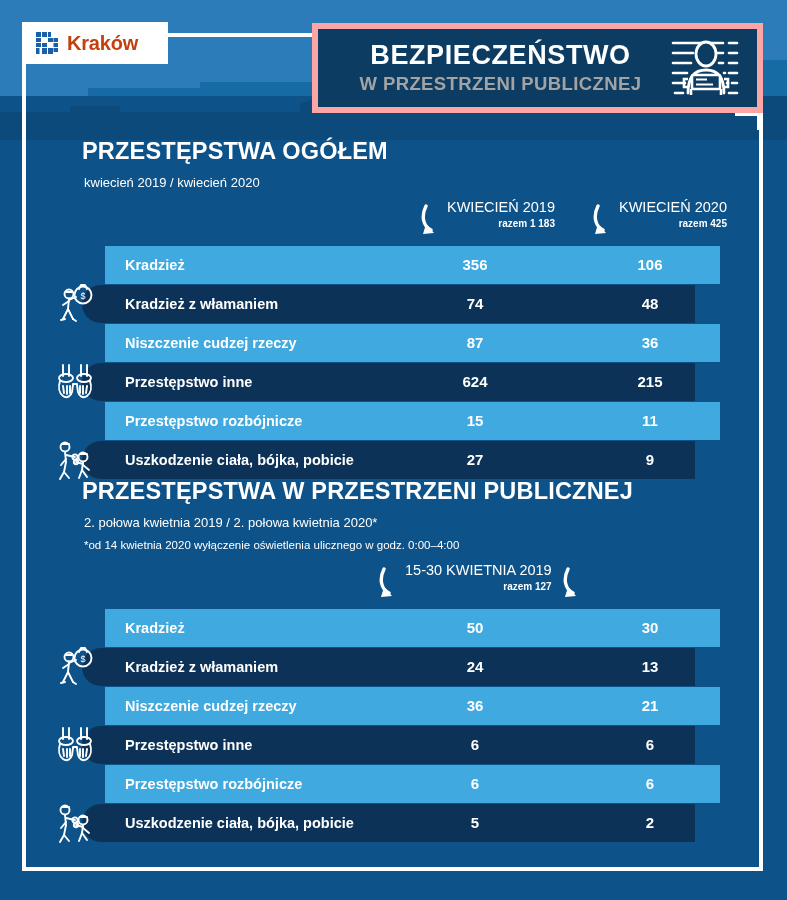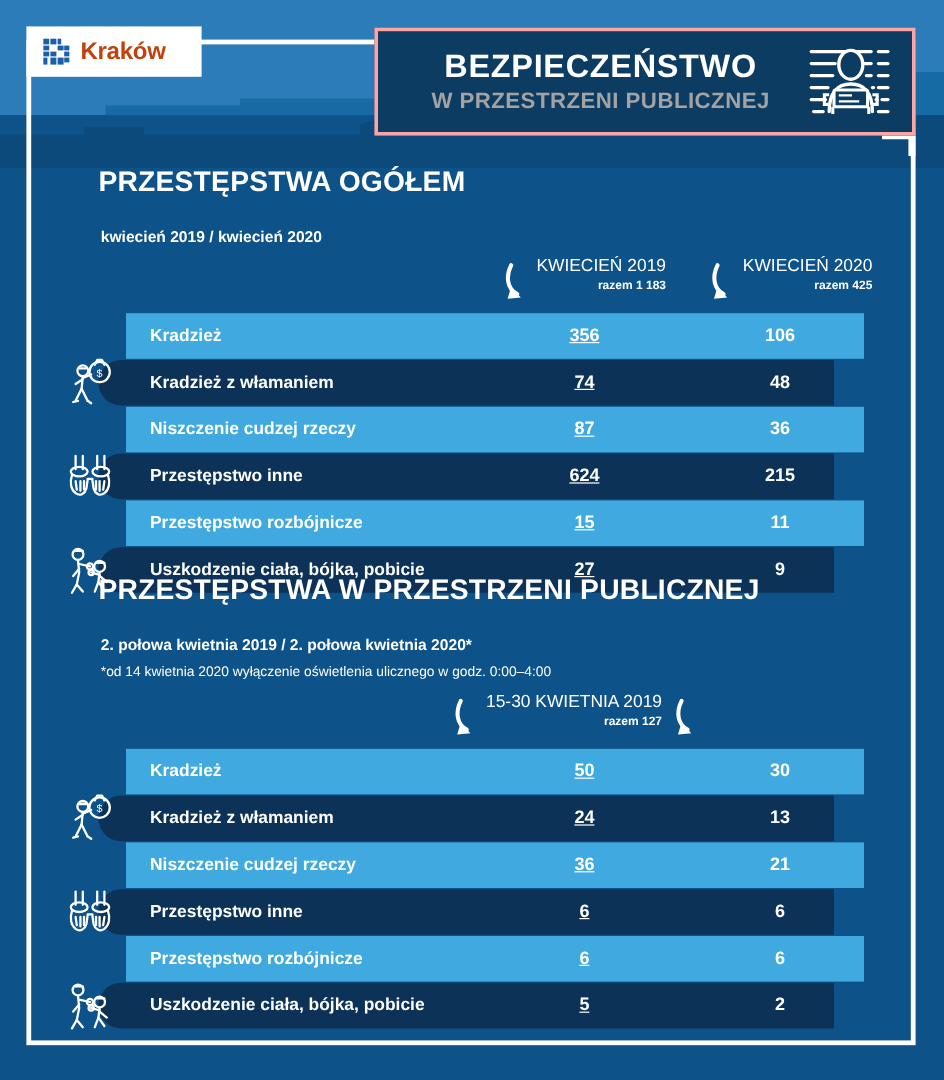--- a/index.html
+++ b/index.html
@@ -69,21 +69,21 @@
   }
 
   
   .title-block {
     position: absolute;
     left: 312px;
     top: 23px;
     width: 451px;
     height: 90px;
     background: #0d3c63;
-    border: 3px solid #fca5a5;
+    border: 6px solid #fca5a5;
     box-sizing: border-box;
     z-index: 5;
     display: flex;
     align-items: center;
   }
   .title-text-wrap {
     flex: 1 1 auto;
     text-align: center;
     padding-left: 16px;
   }
@@ -138,22 +138,22 @@
     color: #ffffff;
     font-size: 23.5px;
     font-weight: bold;
     letter-spacing: 0.2px;
     margin-left: 82px;
   }
   .sec-subtitle {
     color: #ffffff;
     font-size: 13px;
     margin-left: 84px;
-    margin-top: 25px;
-    font-weight: bold;
+    margin-top: 10px;
+    font-weight: normal;
   }
   .sec-note {
     color: #ffffff;
     font-size: 11.5px;
     margin-left: 84px;
     margin-top: 9px;
     font-weight: normal;
   }
 
   
@@ -228,21 +228,21 @@
     position: absolute;
     color: #ffffff;
     font-size: 15px;
     font-weight: bold;
     top: 0;
     height: 38px;
     line-height: 38px;
     text-align: center;
     width: 70px;
   }
-  .row-val.v1 { left: 452px; text-decoration: underline; }
+  .row-val.v1 { left: 440px; }
   .row-val.v2 { left: 615px; }
 
   
   .row-icon {
     position: absolute;
     left: 52px;
     top: -4px;
     width: 46px;
     height: 46px;
     z-index: 4;

